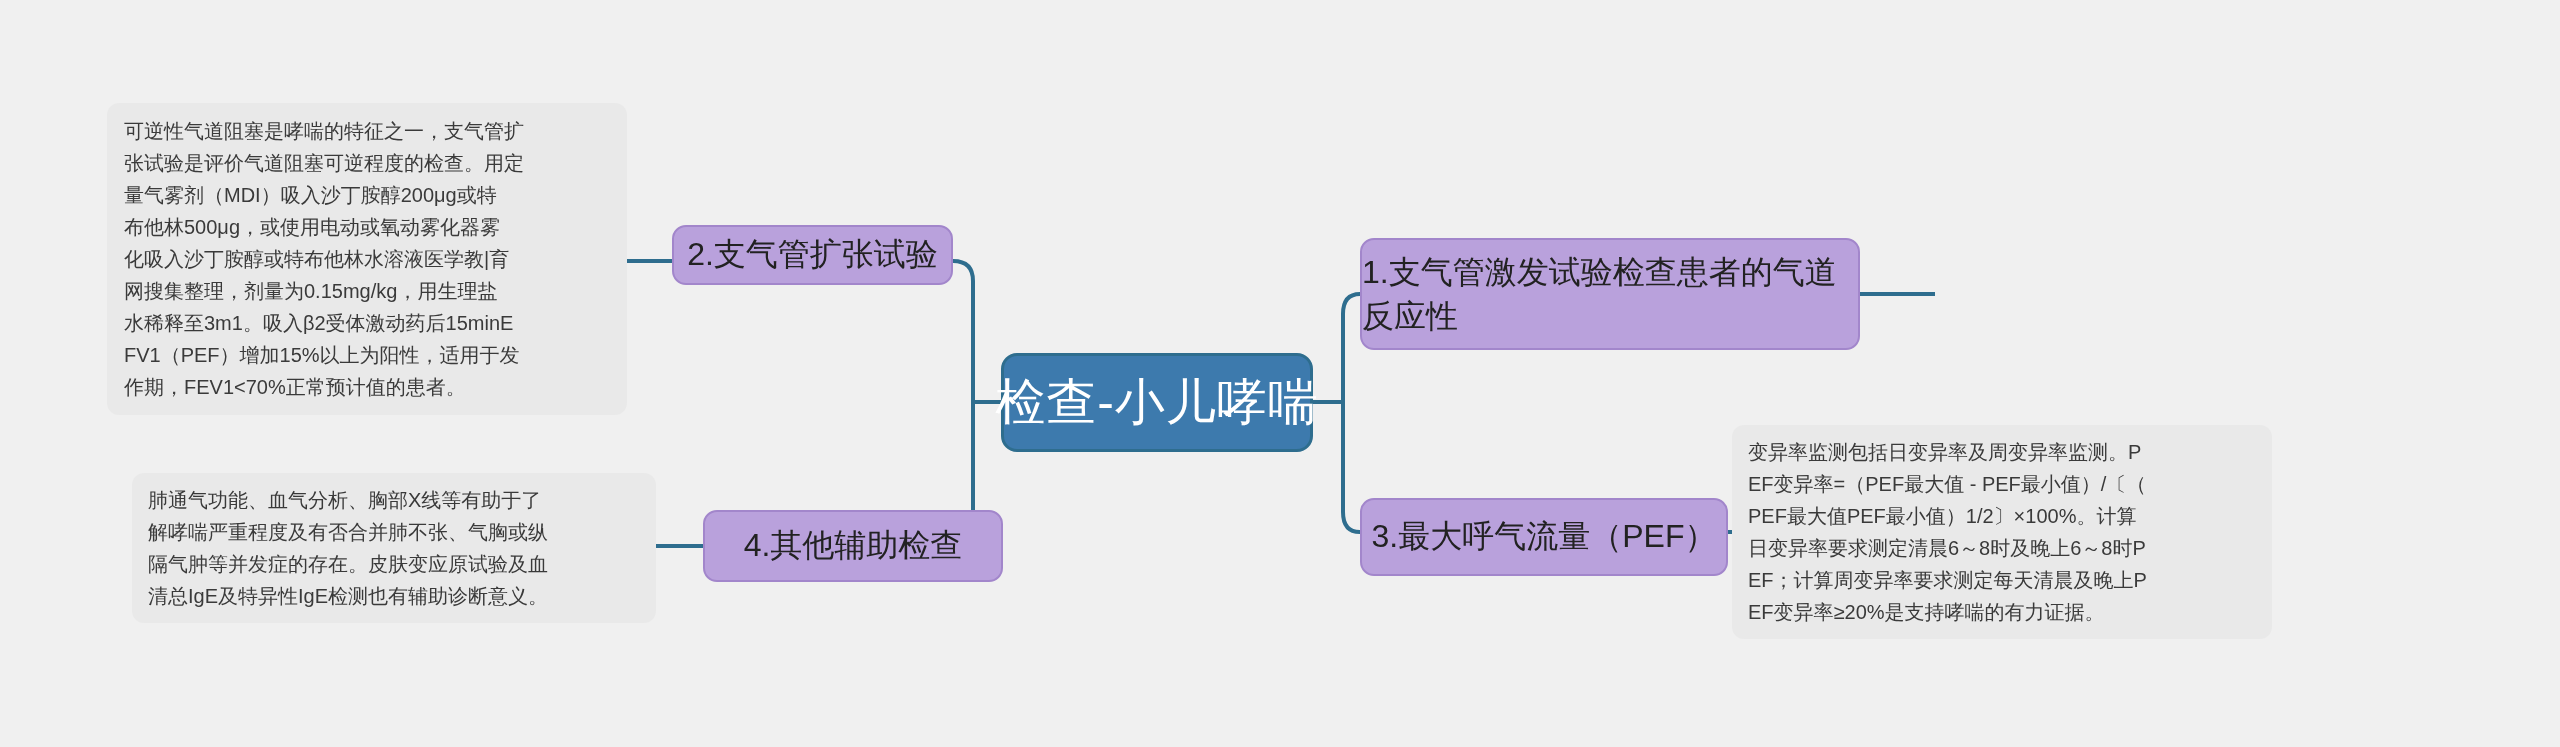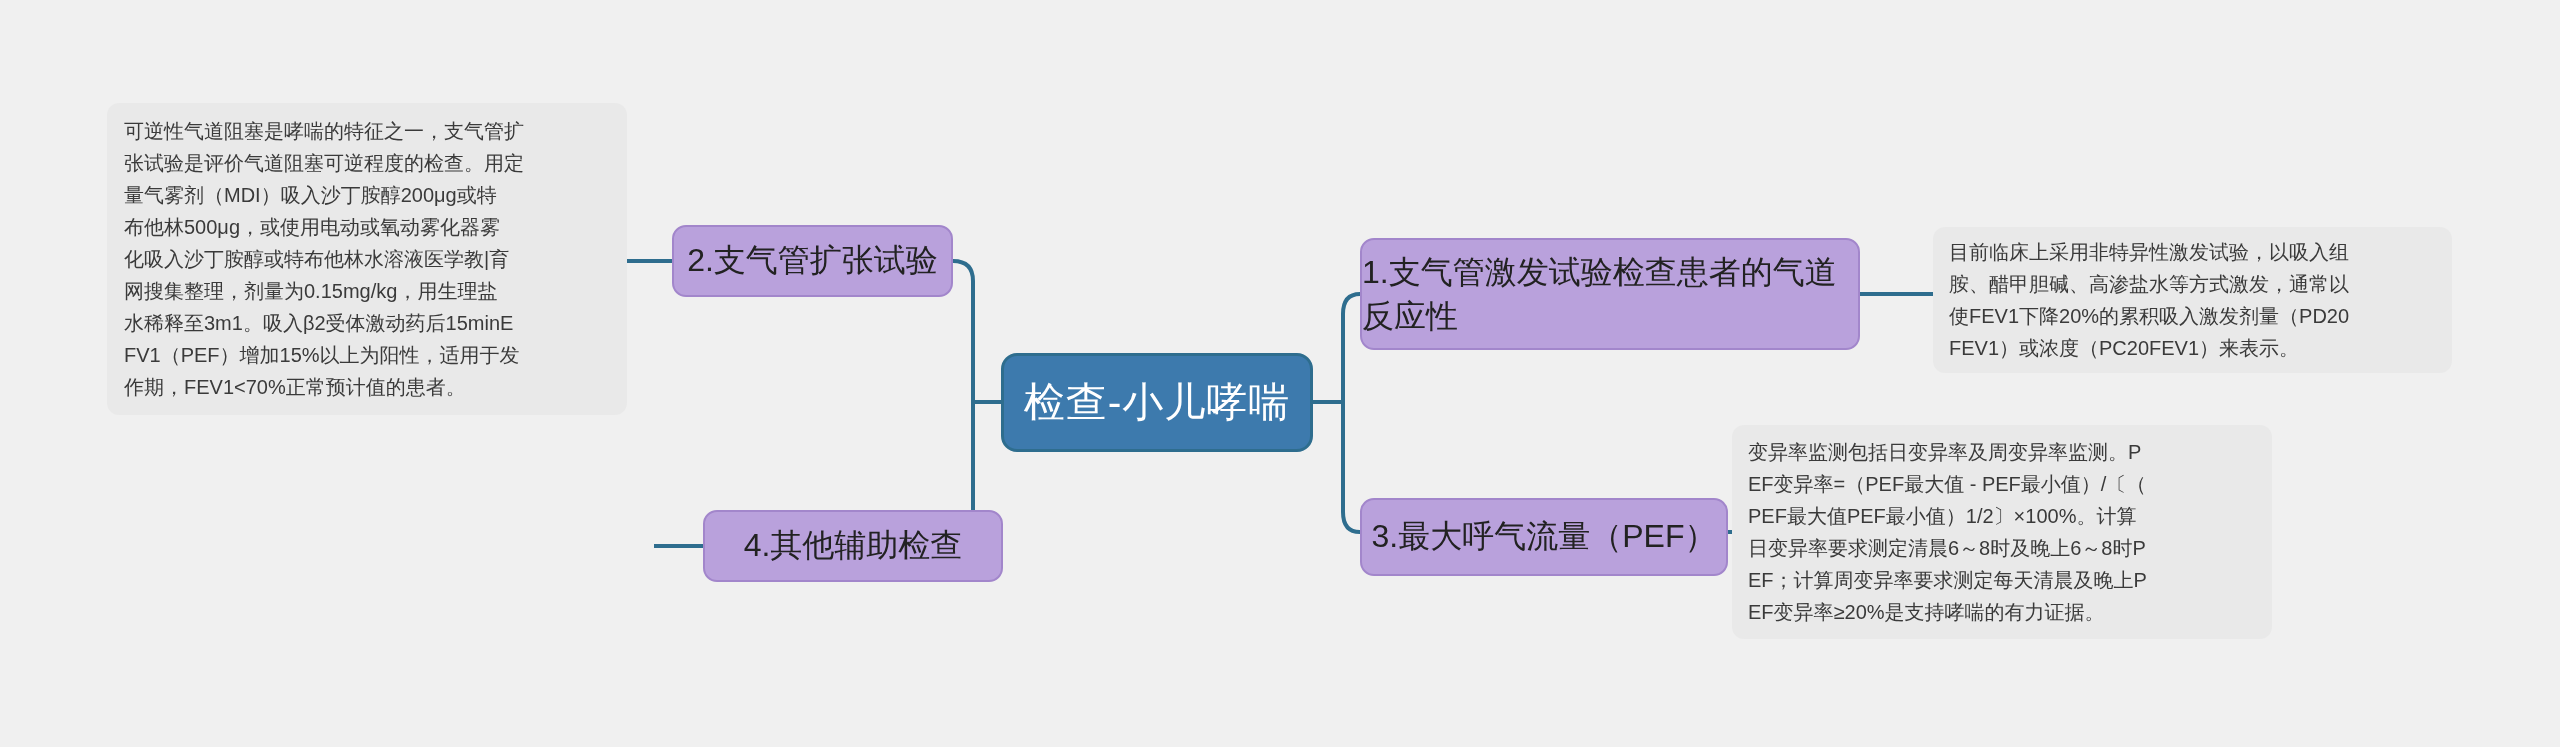--- a/index.html
+++ b/index.html
@@ -38,21 +38,21 @@
   }
   .root-node {
     left: 1001px;
     top: 353px;
     width: 312px;
     height: 99px;
     background: #3d7aad;
     border: 3px solid #2e6d8e;
     border-radius: 16px;
     color: #ffffff;
-    font-size: 41px;
+    font-size: 50px;
     font-weight: 500;
     letter-spacing: 1px;
   }
   .branch-node {
     background: #b9a1dc;
     border: 2px solid #a286cb;
     border-radius: 14px;
     color: #222222;
     font-size: 32px;
     font-weight: 400;
@@ -63,21 +63,21 @@
     width: 500px;
     height: 112px;
     justify-content: flex-start;
     text-align: left;
     line-height: 44px;
   }
   .node-2 {
     left: 672px;
     top: 225px;
     width: 281px;
-    height: 72px;
+    height: 60px;
   }
   .node-3 {
     left: 1360px;
     top: 498px;
     width: 368px;
     height: 78px;
   }
   .node-4 {
     left: 703px;
     top: 510px;
@@ -151,36 +151,36 @@
 
   <div class="node branch-node node-1">1.支气管激发试验检查患者的气道
 反应性</div>
 
   <div class="node branch-node node-2">2.支气管扩张试验</div>
 
   <div class="node branch-node node-3">3.最大呼气流量（PEF）</div>
 
   <div class="node branch-node node-4">4.其他辅助检查</div>
 
-  <div class="note note-1">目前临床上采用非特异性激发试验，以吸入组
-胺、醋甲胆碱、高渗盐水等方式激发，通常以
-使FEV1下降20%的累积吸入激发剂量（PD20
-FEV1）或浓度（PC20FEV1）来表示。</div>
 
   <div class="note note-2">可逆性气道阻塞是哮喘的特征之一，支气管扩
 张试验是评价气道阻塞可逆程度的检查。用定
 量气雾剂（MDI）吸入沙丁胺醇200μg或特
 布他林500μg，或使用电动或氧动雾化器雾
 化吸入沙丁胺醇或特布他林水溶液医学教|育
 网搜集整理，剂量为0.15mg/kg，用生理盐
 水稀释至3m1。吸入β2受体激动药后15minE
 FV1（PEF）增加15%以上为阳性，适用于发
 作期，FEV1&lt;70%正常预计值的患者。</div>
 
   <div class="note note-3">变异率监测包括日变异率及周变异率监测。P
 EF变异率=（PEF最大值 - PEF最小值）/〔（
 PEF最大值PEF最小值）1/2〕×100%。计算
 日变异率要求测定清晨6～8时及晚上6～8时P
 EF；计算周变异率要求测定每天清晨及晚上P
 EF变异率≥20%是支持哮喘的有力证据。</div>
 
+  <div class="note note-4">肺通气功能、血气分析、胸部X线等有助于了
+解哮喘严重程度及有否合并肺不张、气胸或纵
+隔气肿等并发症的存在。皮肤变应原试验及血
+清总IgE及特异性IgE检测也有辅助诊断意义。</div>
 
 </div>
 
 </body></html>

